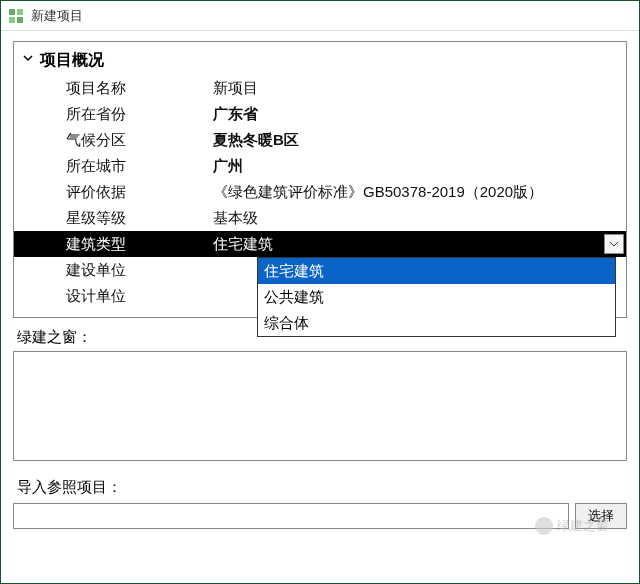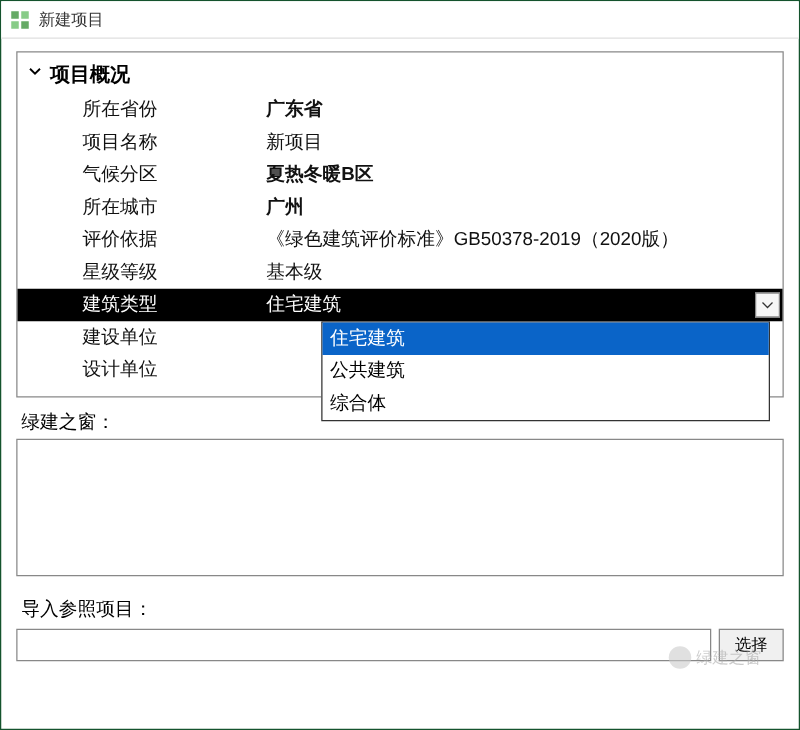--- a/index.html
+++ b/index.html
@@ -187,26 +187,26 @@
       <div class="section-header">
         <span class="chevron">
           <svg viewBox="0 0 12 12" width="12" height="12">
               <path d="M2 4 L6 8 L10 4" fill="none" stroke="#000" stroke-width="1.5"></path>
             </svg>
         </span>
         <span>项目概况</span>
       </div>
 
       <div class="row">
+        <div class="label">项目名称</div>
+        <div class="value">新项目</div>
+      </div>
+      <div class="row">
         <div class="label">所在省份</div>
         <div class="value bold">广东省</div>
-      </div>
-      <div class="row">
-        <div class="label">项目名称</div>
-        <div class="value">新项目</div>
       </div>
       <div class="row">
         <div class="label">气候分区</div>
         <div class="value bold">夏热冬暖B区</div>
       </div>
       <div class="row">
         <div class="label">所在城市</div>
         <div class="value bold">广州</div>
       </div>
       <div class="row">

